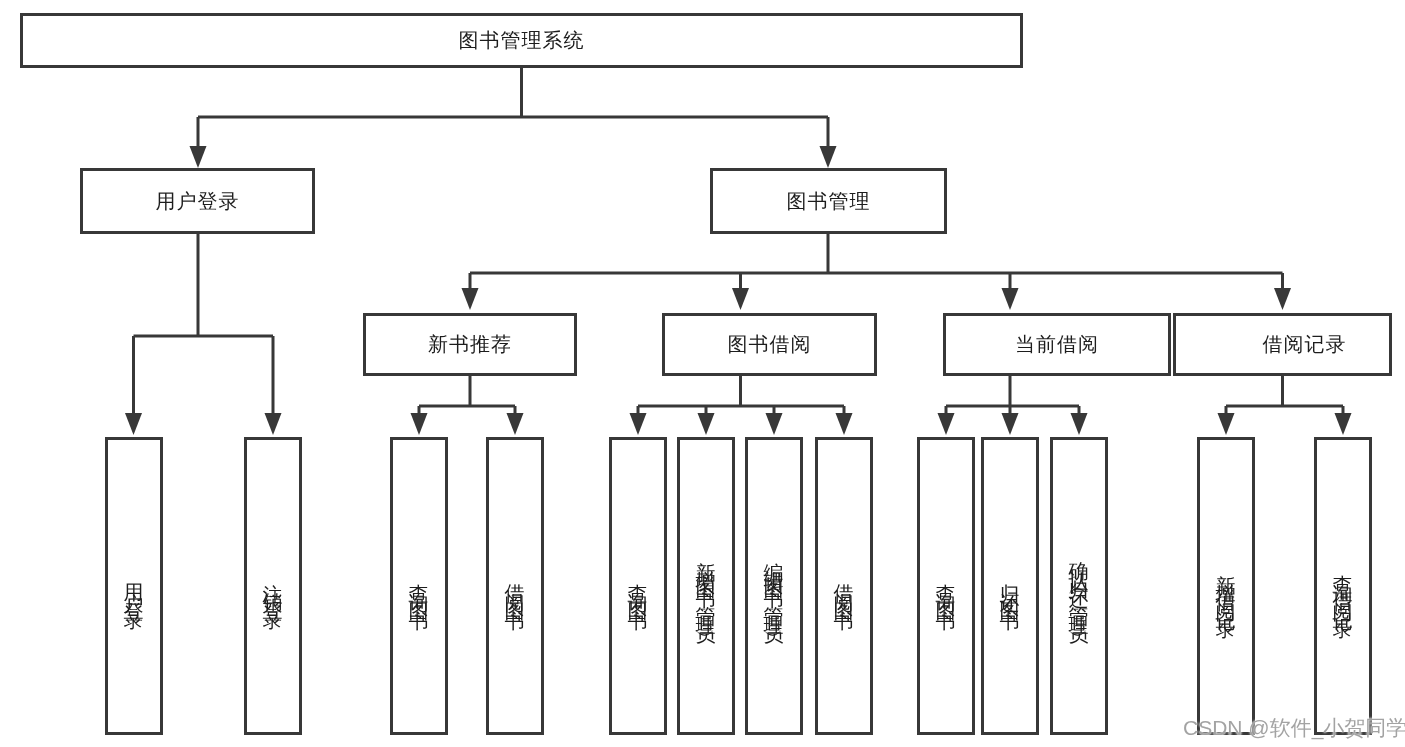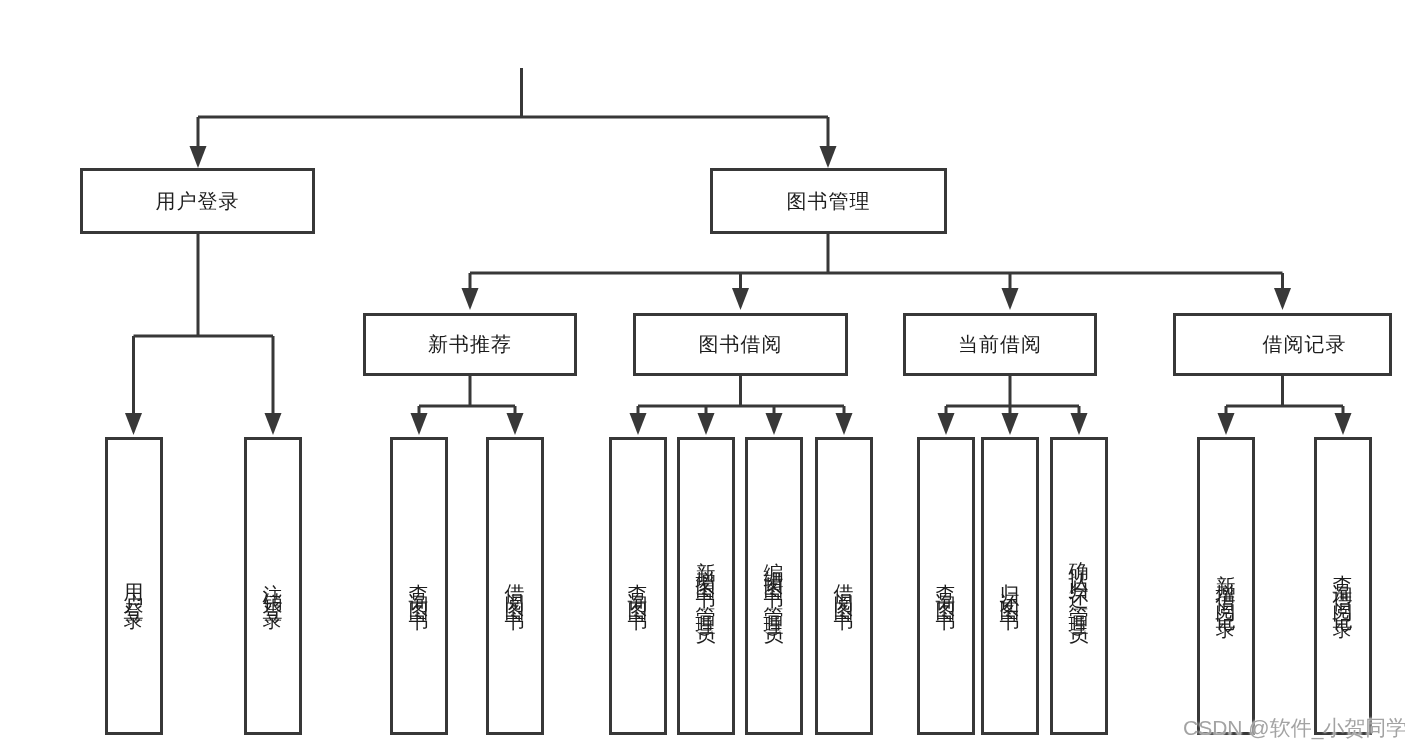--- a/index.html
+++ b/index.html
@@ -73,35 +73,38 @@
       <polygon points="765.5,413 782.5,413 774,435"></polygon>
       <polygon points="835.5,413 852.5,413 844,435"></polygon>
       <polygon points="937.5,413 954.5,413 946,435"></polygon>
       <polygon points="1001.5,413 1018.5,413 1010,435"></polygon>
       <polygon points="1070.5,413 1087.5,413 1079,435"></polygon>
       <polygon points="1217.5,413 1234.5,413 1226,435"></polygon>
       <polygon points="1334.5,413 1351.5,413 1343,435"></polygon>
     </g>
   </svg>
 
+  <div class="node hnode" style="left:20px;top:13px;width:1003px;height:55px;">
+    <span>图书管理系统</span>
+  </div>
 
   <div class="node hnode" style="left:80px;top:168px;width:235px;height:66px;">
     <span>用户登录</span>
   </div>
   <div class="node hnode" style="left:710px;top:168px;width:237px;height:66px;">
     <span>图书管理</span>
   </div>
 
   <div class="node hnode" style="left:363px;top:313px;width:214px;height:63px;font-family:Liberation Mono, monospace;">
     <span>新书推荐</span>
   </div>
-  <div class="node hnode" style="left:633px;top:313px;width:215px;height:63px;">
+  <div class="node hnode" style="left:662px;top:313px;width:215px;height:63px;">
     <span>图书借阅</span>
   </div>
-  <div class="node hnode" style="left:903px;top:313px;width:194px;height:63px;">
+  <div class="node hnode" style="left:943px;top:313px;width:228px;height:63px;">
     <span>当前借阅</span>
   </div>
   <div class="node hnode" style="left:1173px;top:313px;width:219px;height:63px;padding-left:44px;">
     <span>借阅记录</span>
   </div>
 
   <div class="node leaf" style="left:105px;top:437px;width:58px;height:298px;">
     <span class="vtext">用户登录</span>
   </div>
   <div class="node leaf" style="left:244px;top:437px;width:58px;height:298px;">

